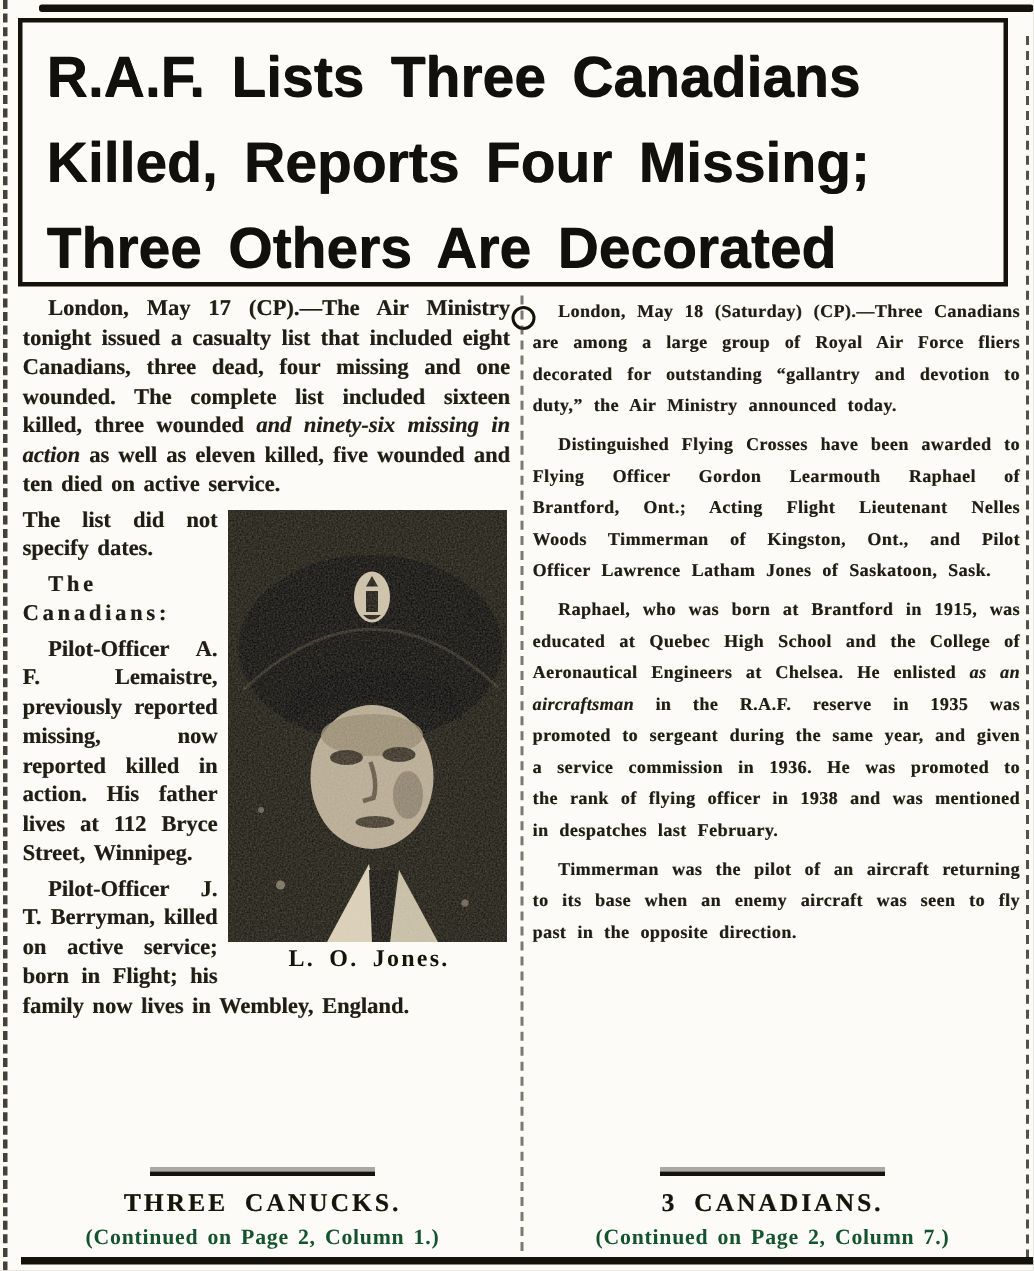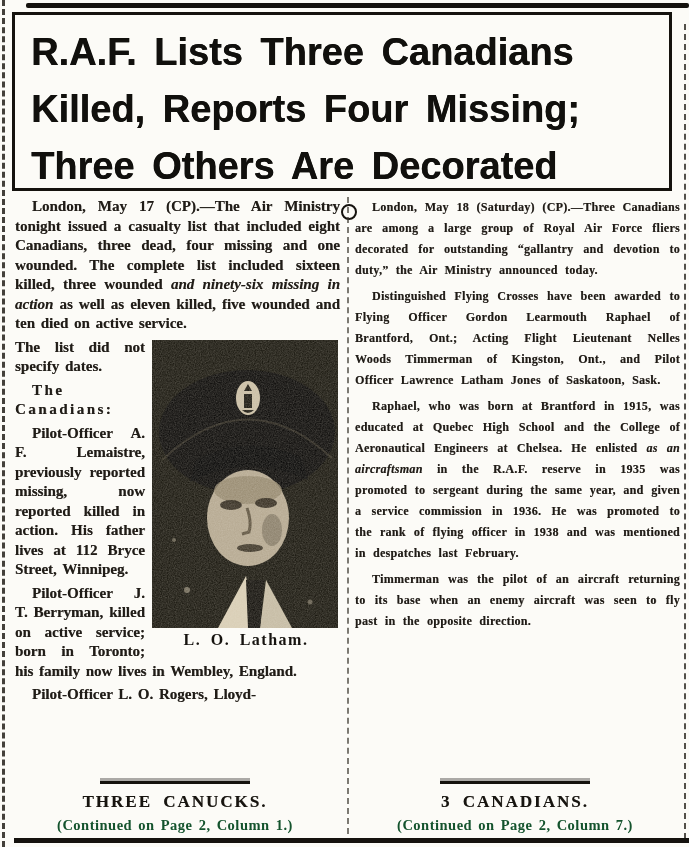--- a/index.html
+++ b/index.html
@@ -104,28 +104,27 @@
           <polygon points="66,288 94,236 104,288" fill="#d8cdb4"></polygon>
           <polygon points="108,288 114,240 140,288" fill="#d8cdb4" opacity="0.9"></polygon>
           <polygon points="94,240 112,240 108,288 96,288" fill="#0c0a06"></polygon>
 
           <circle cx="35" cy="250" r="3" fill="#cfc4aa" opacity="0.5"></circle>
           <circle cx="158" cy="262" r="2.5" fill="#cfc4aa" opacity="0.4"></circle>
           <circle cx="22" cy="200" r="2" fill="#cfc4aa" opacity="0.4"></circle>
 
           <rect x="0" y="0" width="186" height="288" filter="url(#grain)"></rect>
         </svg>
-        <div class="caption">L. O. Latham.</div>
+        <div class="caption">L. O. Jones.</div>
       </div>
 
       <p class="para">The list did not specify dates.</p>
       <p class="para indent spread">The Canadians:</p>
       <p class="para indent">Pilot-Officer A. F. Lemaistre, previously reported missing, now reported killed in action. His father lives at 112 Bryce Street, Winnipeg.</p>
-      <p class="para indent">Pilot-Officer J. T. Berryman, killed on active service; born in Toronto; his family now lives in Wembley, England.</p>
-      <p class="para indent">Pilot-Officer L. O. Rogers, Lloyd-</p>
+      <p class="para indent">Pilot-Officer J. T. Berryman, killed on active service; born in Flight; his family now lives in Wembley, England.</p>
 
       <div class="continued">
         <div class="cont-rule"></div>
         <div class="cont-head">THREE CANUCKS.</div>
         <div class="cont-note">(Continued on Page 2, Column 1.)</div>
       </div>
     </div>
 
     <div class="col-gap"></div>
 

